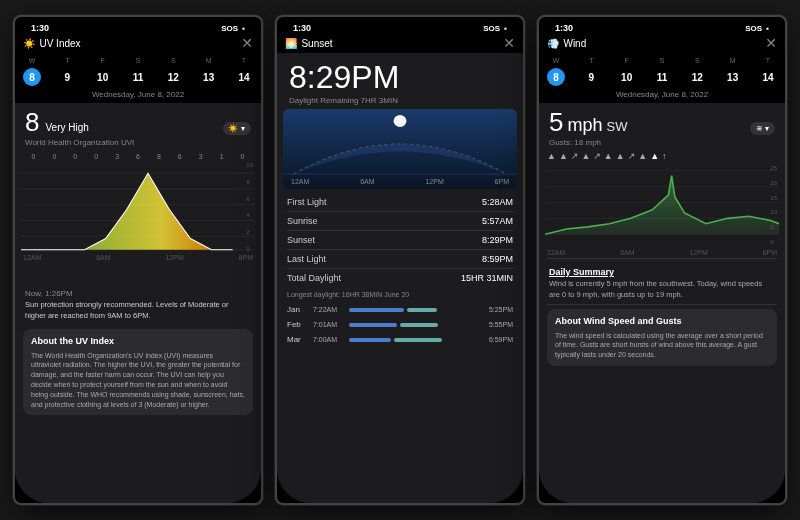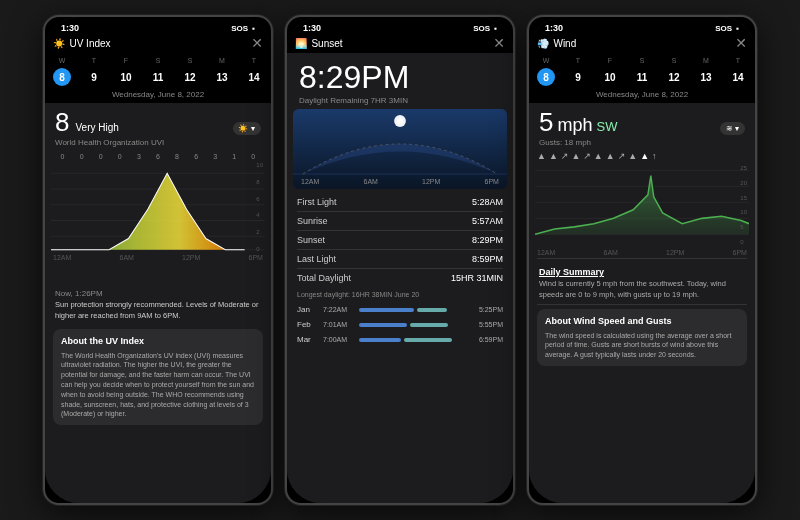--- a/index.html
+++ b/index.html
@@ -9,24 +9,24 @@
       background: #1a1a1a;
       display: flex;
       align-items: center;
       justify-content: center;
       gap: 12px;
       font-family: -apple-system, BlinkMacSystemFont, 'SF Pro Display', 'Helvetica Neue', sans-serif;
       overflow: hidden;
     }
 
     .phone {
-      width: 230px;
+      width: 250px;
       height: 490px;
       background: #000;
-      border-radius: 16px;
+      border-radius: 8px;
       border: 2px solid #444;
       position: relative;
       overflow: hidden;
       box-shadow: 0 0 0 1px #222, 0 8px 32px rgba(0,0,0,0.7);
     }
 
     .phone-inner {
       position: absolute;
       top: 0; left: 0; right: 0; bottom: 0;
       background: #1c1c1e;
@@ -631,21 +631,21 @@
         </div>
     </div>
 
     <div class="date-label">Wednesday, June 8, 2022</div>
 
     <div style="flex:1;overflow:hidden;background:#1c1c1e;">
 
       <div style="display:flex;align-items:baseline;padding:4px 10px 0;gap:4px;">
         <span style="font-size:26px;font-weight:300;color:#fff;">5</span>
         <span style="font-size:18px;color:#fff;">mph</span>
-        <span style="font-size:13px;color:#86efac;font-weight:500;">SW</span>
+        <span style="font-size:13px;color:#e5e5e5;font-weight:500;">SW</span>
         <span style="margin-left:auto;background:#333;border-radius:12px;padding:2px 6px;font-size:8px;color:#fff;">≋ ▾</span>
       </div>
       <div style="font-size:8px;color:#888;padding:0 10px 2px;">Gusts: 18 mph</div>
 
       <div class="wind-arrows">
         <span style="color:#aaa;font-size:9px;">▲</span>
         <span style="color:#aaa;font-size:9px;">▲</span>
         <span style="color:#aaa;font-size:9px;">↗</span>
         <span style="color:#aaa;font-size:9px;">▲</span>
         <span style="color:#aaa;font-size:9px;">↗</span>

